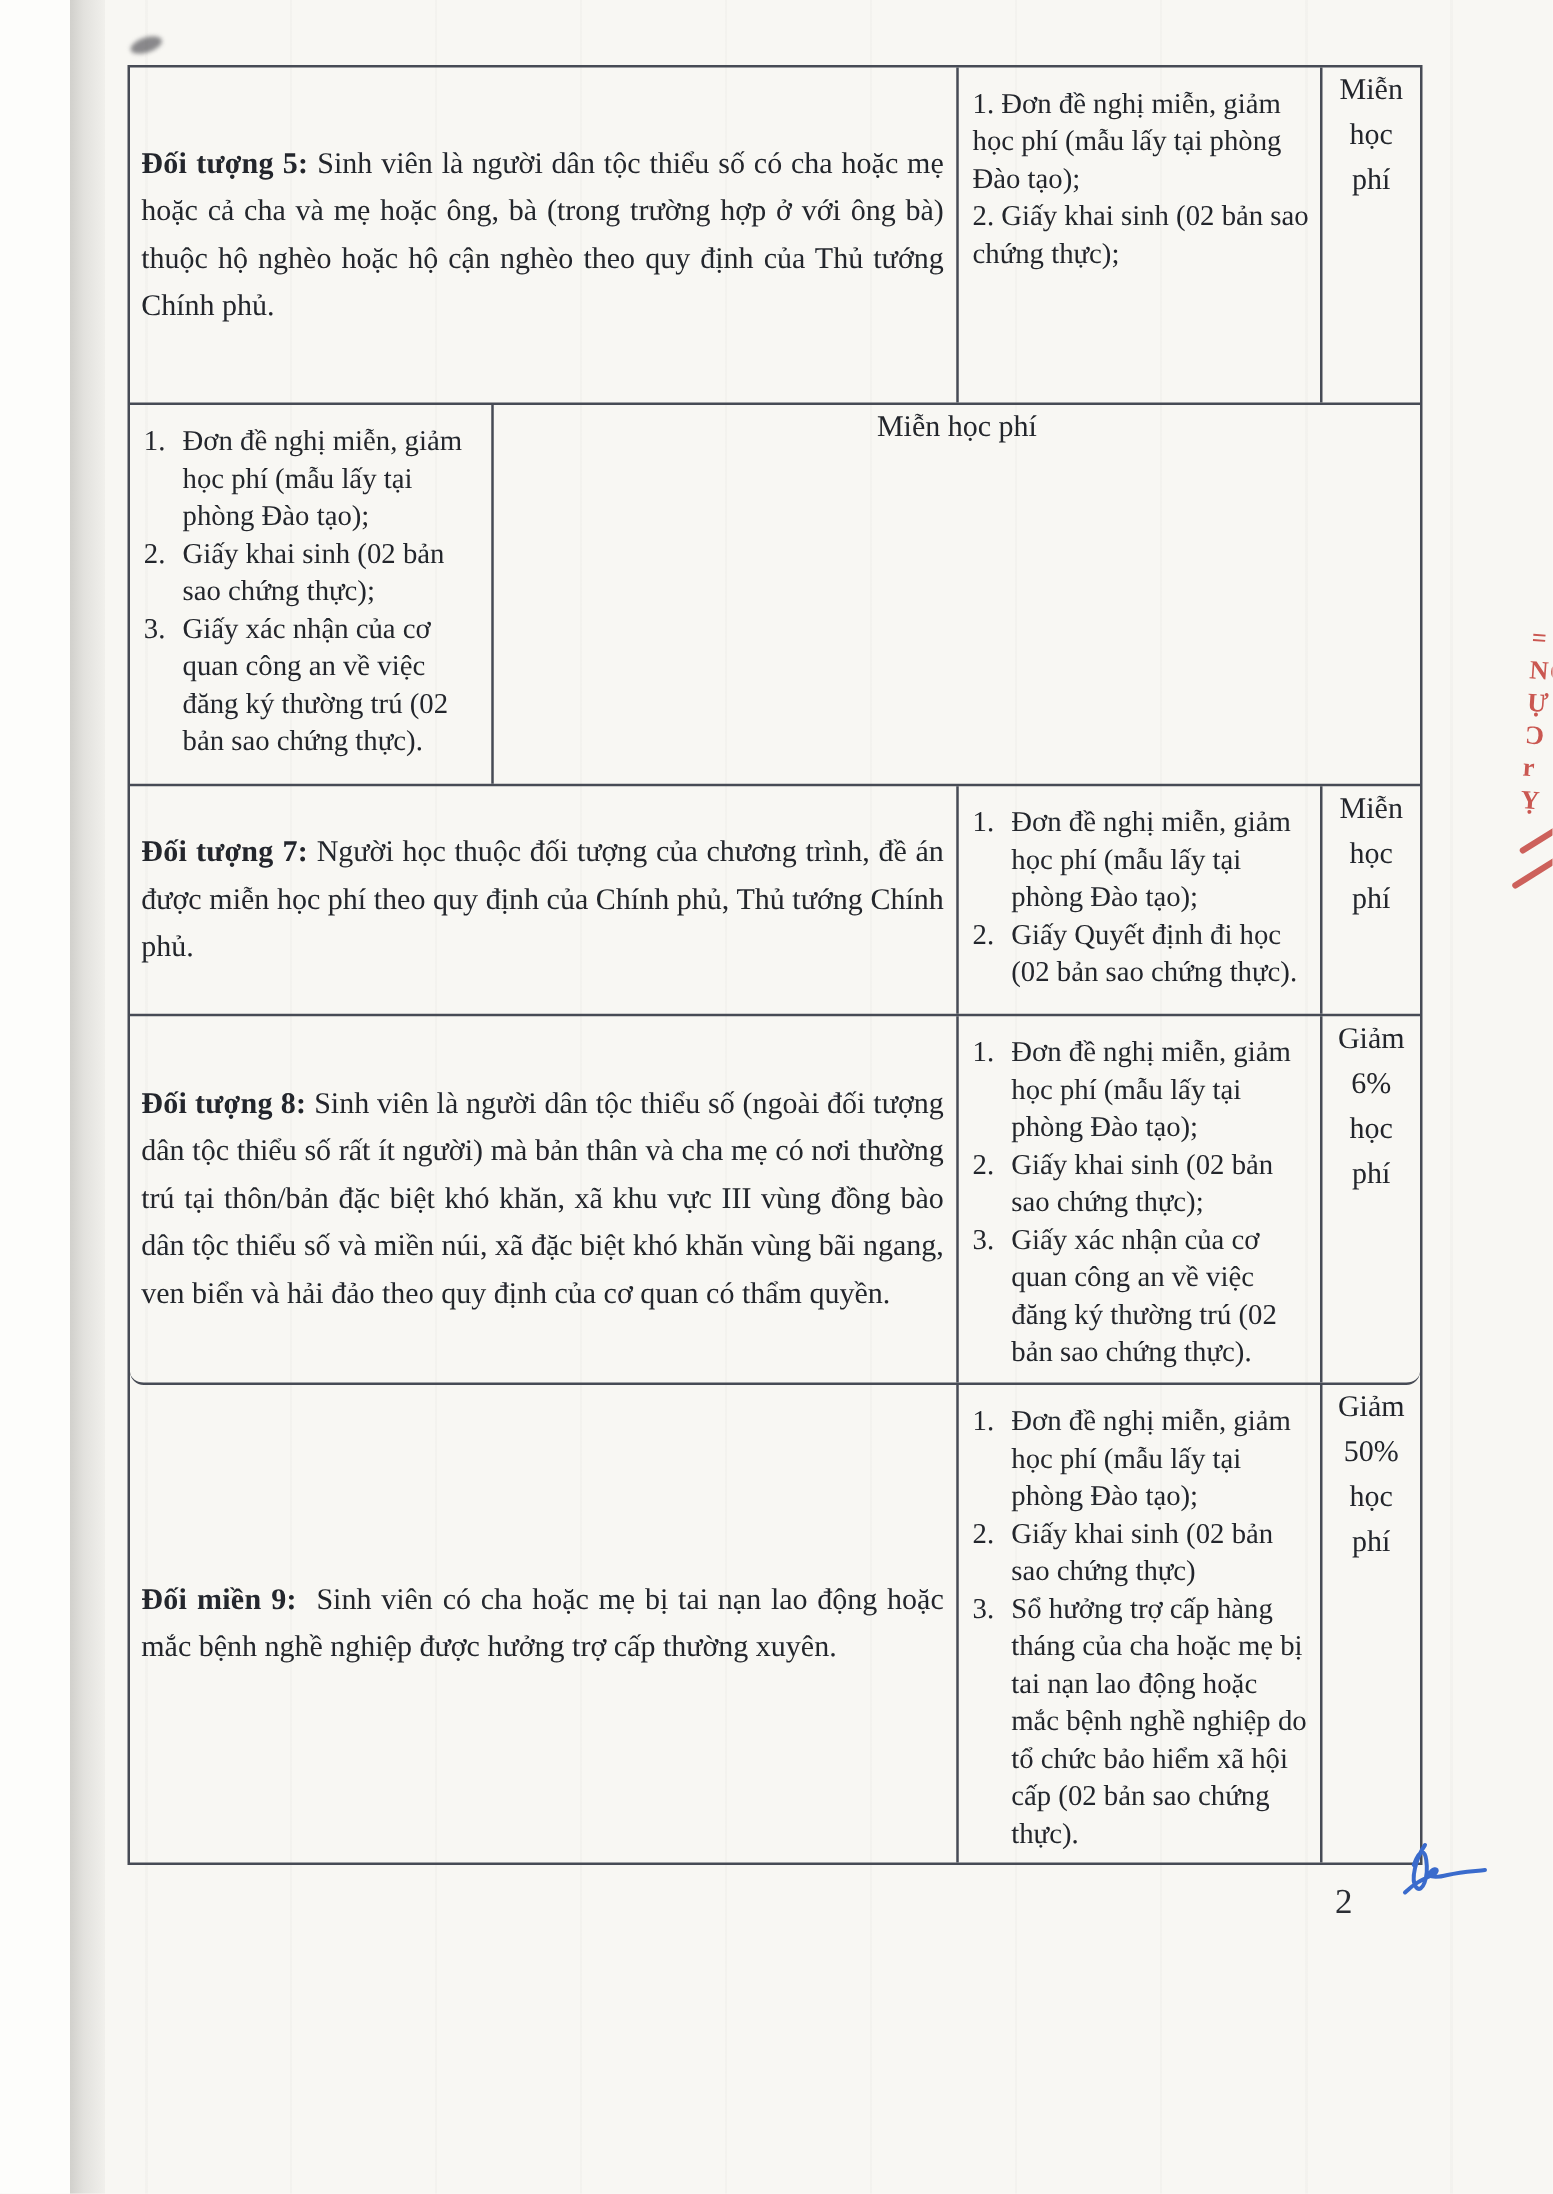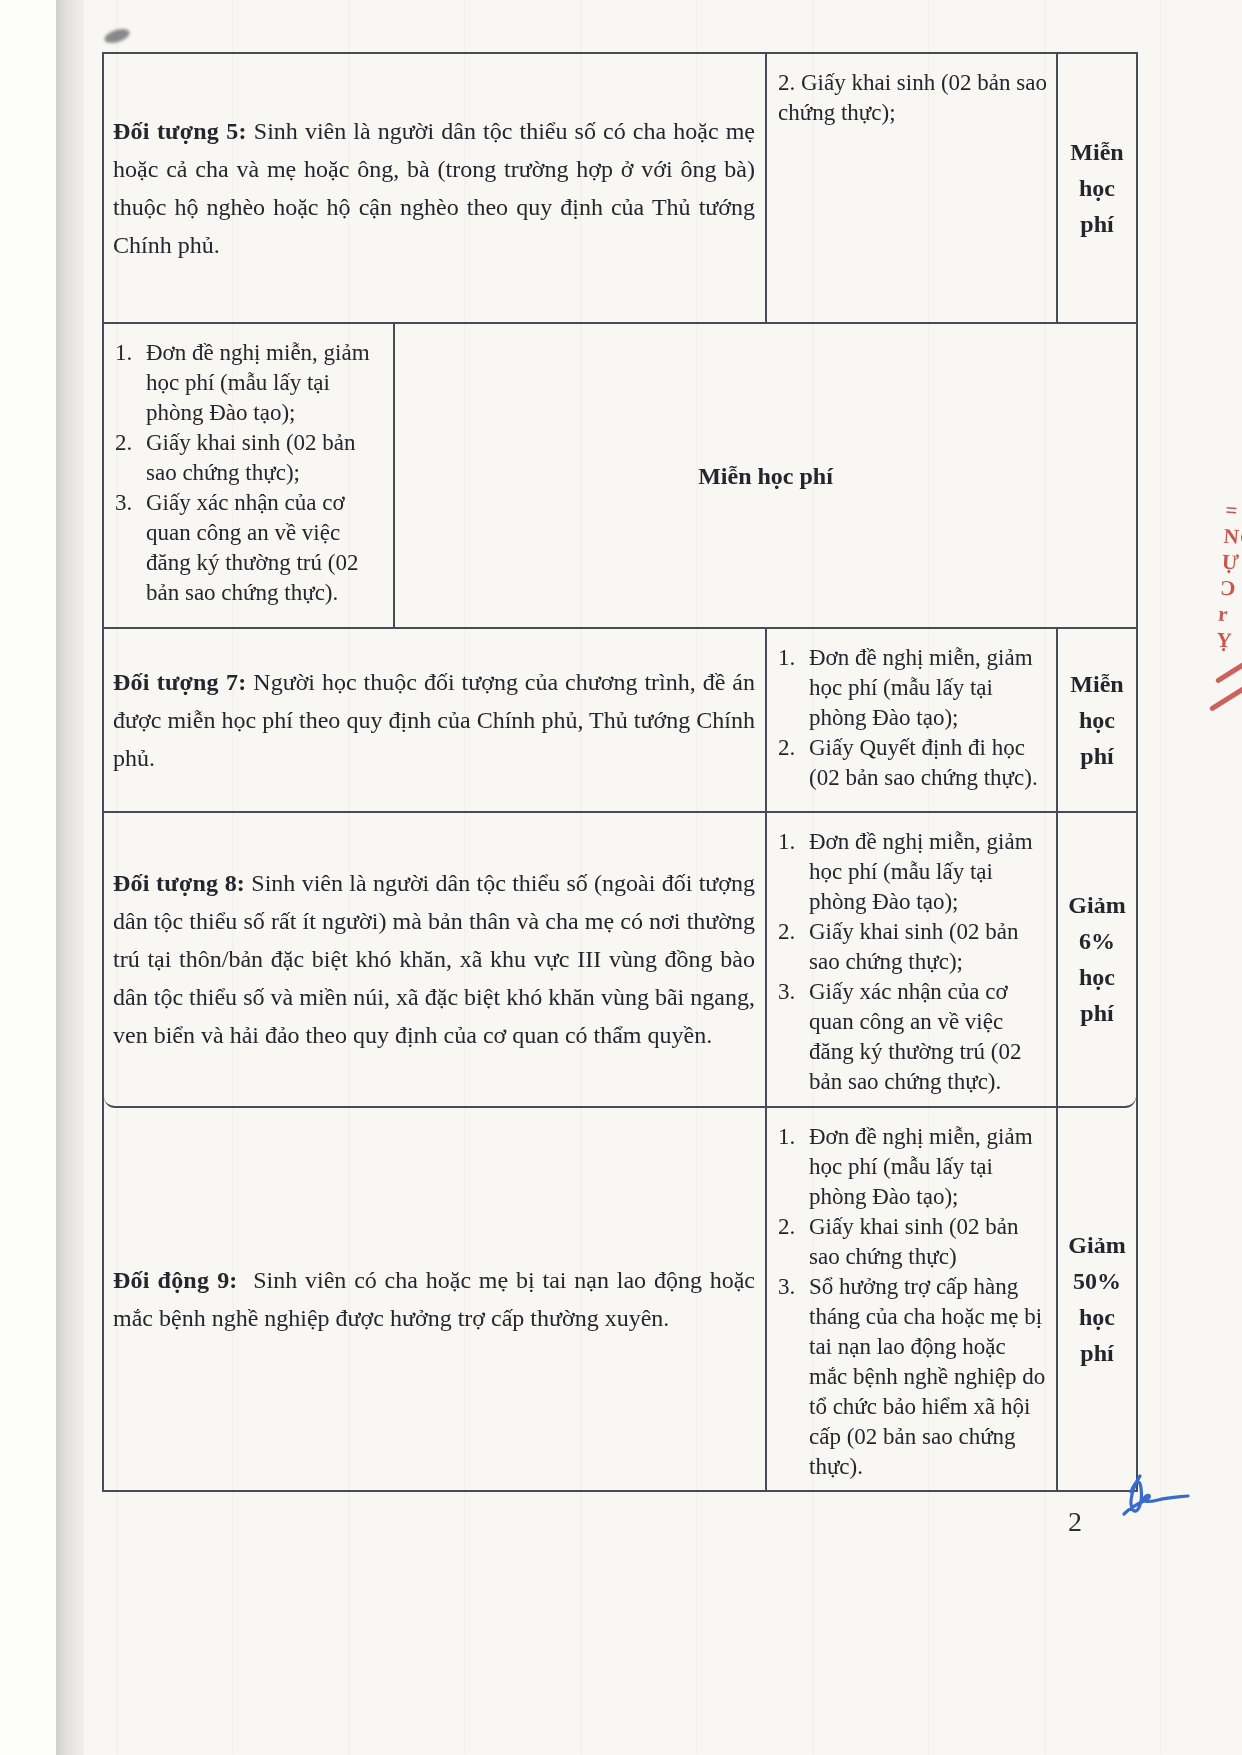--- a/index.html
+++ b/index.html
@@ -52,25 +52,24 @@
     text-align:justify;
   }
   .cell.subject b{letter-spacing:.2px;}
   .cell.docs{
     width:291px;border-right:2px solid #474b55;
     padding:14px 8px 8px 11px;
     font-size:23px;line-height:30px;
   }
   .cell.benefit{
     flex:1;
-    display:flex;align-items:center;justify-content:center;
+    display:flex;justify-content:center;
     text-align:center;
     font-size:24px;line-height:36px;
     padding:0 8px;
-    font-weight:bold;
   }
   
   .docs.hang .doc-item{display:flex;}
   .docs.hang .doc-item .num{flex:0 0 31px;}
   .docs.hang .doc-item .txt{flex:1;}
   
   .docs.flat .doc-item{display:block;}
   .docs.flat .num, .docs.flat .txt{display:inline;}
   .page-number{
     position:absolute;left:1068px;top:1506px;
@@ -105,20 +104,21 @@
   <div class="scan-band"></div>
   <div class="smudge"></div>
 
   <div class="doc-table">
 
     <div class="t-row r1">
       <div class="cell subject">
         <p style="margin:0"><b>Đối tượng 5:</b> <span>Sinh viên là người dân tộc thiểu số có cha hoặc mẹ hoặc cả cha và mẹ hoặc ông, bà (trong trường hợp ở với ông bà) thuộc hộ nghèo hoặc hộ cận nghèo theo quy định của Thủ tướng Chính phủ.</span></p>
       </div>
       <div class="cell docs flat">
+        <div class="doc-item"><span class="num">1.</span> <span class="txt">Đơn đề nghị miễn, giảm học phí (mẫu lấy tại phòng Đào tạo);</span></div>
         <div class="doc-item"><span class="num">2.</span> <span class="txt">Giấy khai sinh (02 bản sao chứng thực);</span></div>
       </div>
       <div class="cell benefit">
           <span>Miễn học phí</span>
         </div>
     </div>
 
     <div class="t-row r2">
       <div class="cell docs hang">
         <div class="doc-item">
@@ -176,21 +176,21 @@
             <span class="txt">Giấy xác nhận của cơ quan công an về việc đăng ký thường trú (02 bản sao chứng thực).</span>
           </div>
       </div>
       <div class="cell benefit">
           <span>Giảm 6% học phí</span>
         </div>
     </div>
 
     <div class="t-row r5">
       <div class="cell subject">
-        <p style="margin:0"><b>Đối động 9:</b>&nbsp; <span>Sinh viên có cha hoặc mẹ bị tai nạn lao động hoặc mắc bệnh nghề nghiệp được hưởng trợ cấp thường xuyên.</span></p>
+        <p style="margin:0"><b>Đối miền 9:</b>&nbsp; <span>Sinh viên có cha hoặc mẹ bị tai nạn lao động hoặc mắc bệnh nghề nghiệp được hưởng trợ cấp thường xuyên.</span></p>
       </div>
       <div class="cell docs hang">
         <div class="doc-item">
             <span class="num">1.</span>
             <span class="txt">Đơn đề nghị miễn, giảm học phí (mẫu lấy tại phòng Đào tạo);</span>
           </div>
         <div class="doc-item">
             <span class="num">2.</span>
             <span class="txt">Giấy khai sinh (02 bản sao chứng thực)</span>
           </div>

